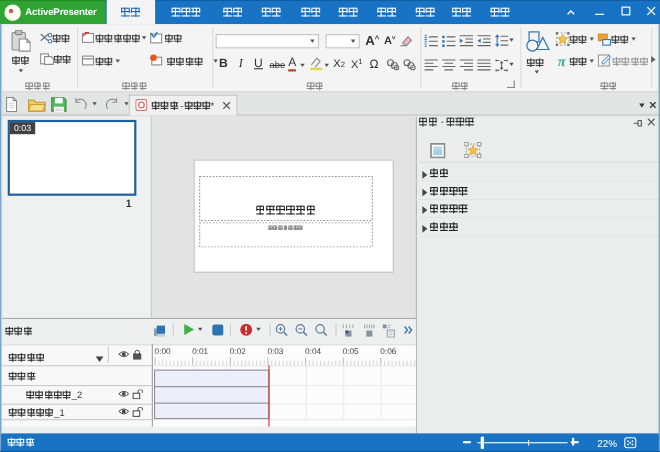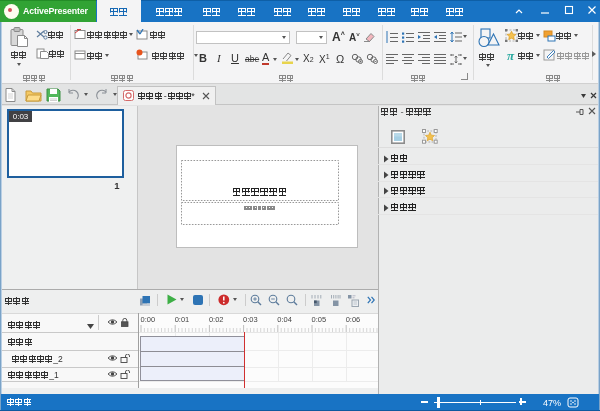--- a/index.html
+++ b/index.html
@@ -418,21 +418,21 @@
 
  <div class="ab" style="left:138px;top:24px;width:1px;height:75px;background:#9f9f9f"></div>
  <div class="ab" style="left:98px;top:26px;width:1px;height:15px;background:#ccc"></div>
  <div class="ab" style="left:8px;top:31px;font-size:9px;color:#333"><i class="c"></i><i class="c"></i><i class="c"></i><i class="c"></i></div>
  <svg class="ab" style="left:86px;top:34px" width="9" height="7">
       <path d="M1 1 h7 l-3.5 5 z" fill="#444"></path>
     </svg>
  <div class="ab" style="left:0px;top:43px;width:138px;height:1px;background:#c9c9c9"></div>
  <div class="ab" style="left:8px;top:48px;font-size:9px;color:#333"><i class="c"></i><i class="c"></i><i class="c"></i></div>
  <div class="ab" style="left:0px;top:61px;width:138px;height:1px;background:#c9c9c9"></div>
- <div class="ab" style="left:12px;top:65px;font-size:9px;color:#333"><i class="c"></i><i class="c"></i><i class="c"></i><i class="c"></i><i class="c"></i><span style="font-size:8.5px">_2</span></div>
+ <div class="ab" style="left:24px;top:65px;font-size:9px;color:#333"><i class="c"></i><i class="c"></i><i class="c"></i><i class="c"></i><i class="c"></i><span style="font-size:8.5px">_2</span></div>
  <div class="ab" style="left:0px;top:78px;width:138px;height:1px;background:#c9c9c9"></div>
  <div class="ab" style="left:8px;top:81px;font-size:9px;color:#333"><i class="c"></i><i class="c"></i><i class="c"></i><i class="c"></i><i class="c"></i><span style="font-size:8.5px">_1</span></div>
  <div class="ab" style="left:0px;top:92px;width:138px;height:1px;background:#c9c9c9"></div>
  <svg class="ab" style="left:107px;top:29px" width="11" height="8">
       <path d="M1 4 Q5.5 -0.5 10 4 Q5.5 8.5 1 4 z" fill="none" stroke="#444" stroke-width=".9"></path>
       <circle cx="5.5" cy="4" r="1.7" fill="#444"></circle>
     </svg>
     <svg class="ab" style="left:120px;top:29px" width="10" height="9">
       <rect x="1.5" y="3.8" width="6.5" height="4.7" fill="#555" stroke="#444" stroke-width=".8"></rect>
       <path d="M2.8 3.8 V2.4 a2 2 0 0 1 4 0 v1.4" fill="none" stroke="#444" stroke-width=".9"></path>
@@ -466,21 +466,21 @@
 
 <div class="ab" style="left:0;top:394px;width:600px;height:17px;background:#1873c4"></div>
 <div class="ab" id="statusbar" style="left:0;top:394px;width:600px;height:17px;color:#fff">
  <div class="ab" style="left:7px;top:3px;font-size:9px"><i class="c"></i><i class="c"></i><i class="c"></i></div>
  <div class="ab" style="left:421px;top:7px;width:7px;height:2px;background:#fff"></div>
  <div class="ab" style="left:434px;top:8px;width:82px;height:1px;background:#fff"></div>
  <div class="ab" style="left:480px;top:6px;width:1px;height:5px;background:#fff"></div>
  <div class="ab" style="left:437px;top:3px;width:3px;height:11px;background:#fff"></div>
  <div class="ab" style="left:519px;top:7px;width:7px;height:2px;background:#fff"></div>
  <div class="ab" style="left:522px;top:4px;width:2px;height:7px;background:#fff;margin-left:-2.5px"></div>
- <div class="ab" style="left:543px;top:4px;font-size:9px">47%</div>
+ <div class="ab" style="left:543px;top:4px;font-size:9px">22%</div>
  <svg class="ab" style="left:567px;top:3px" width="12" height="11">
       <rect x="1" y="1" width="10" height="9" rx="2" fill="none" stroke="#fff"></rect>
       <circle cx="4" cy="4" r=".8" fill="#fff"></circle>
       <circle cx="8" cy="4" r=".8" fill="#fff"></circle>
       <circle cx="4" cy="7" r=".8" fill="#fff"></circle>
       <circle cx="8" cy="7" r=".8" fill="#fff"></circle>
       <circle cx="6" cy="5.5" r=".8" fill="#fff"></circle>
     </svg>
 </div>
 

